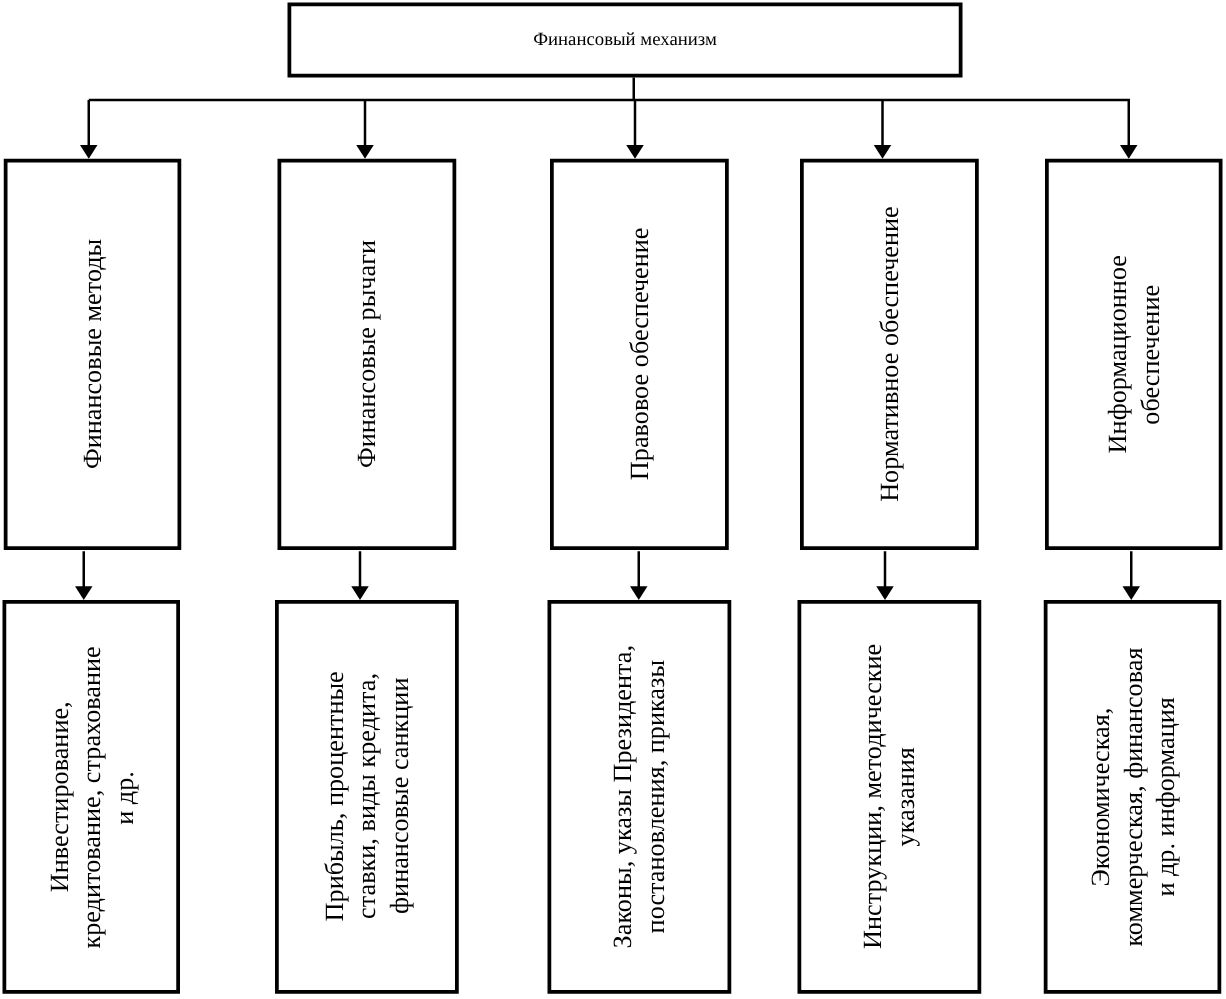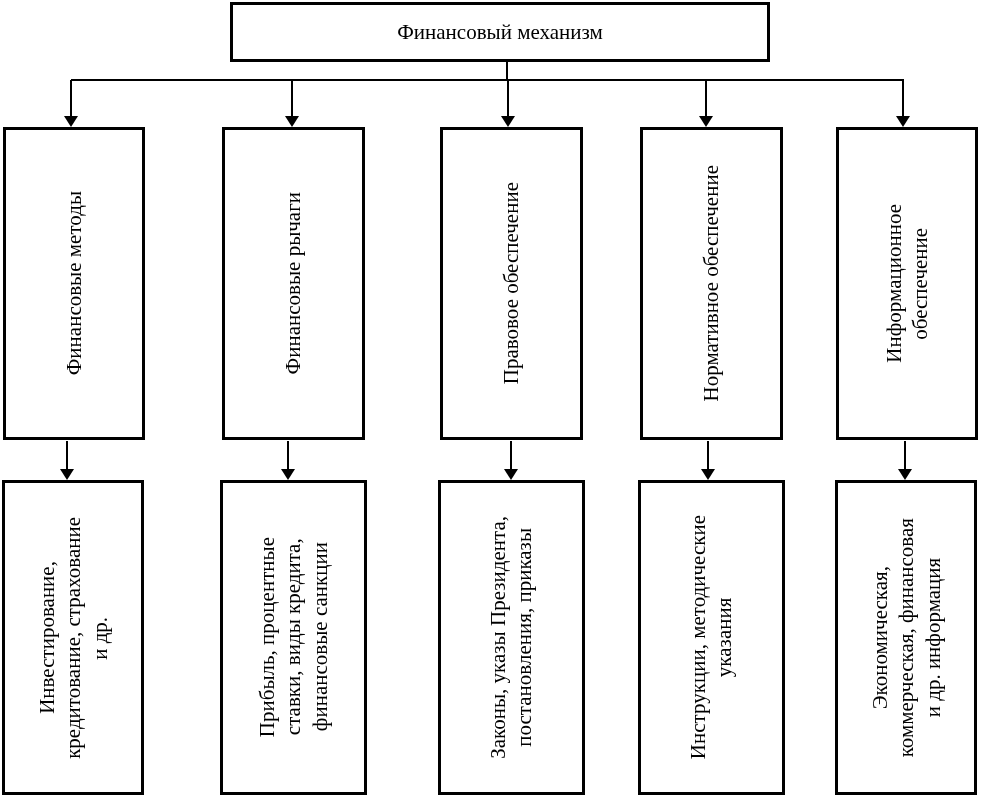--- a/index.html
+++ b/index.html
@@ -26,21 +26,21 @@
     justify-content: center;
     text-align: center;
   }
   .top-box {
     left: 230px;
     top: 2px;
     width: 540px;
     height: 60px;
   }
   .top-label {
-    font-size: 21px;
+    font-size: 15px;
     white-space: nowrap;
   }
   .vtext {
     writing-mode: vertical-rl;
     transform: rotate(180deg);
     text-align: center;
     white-space: pre-line;
     font-size: 21px;
     line-height: 1.25;
   }

